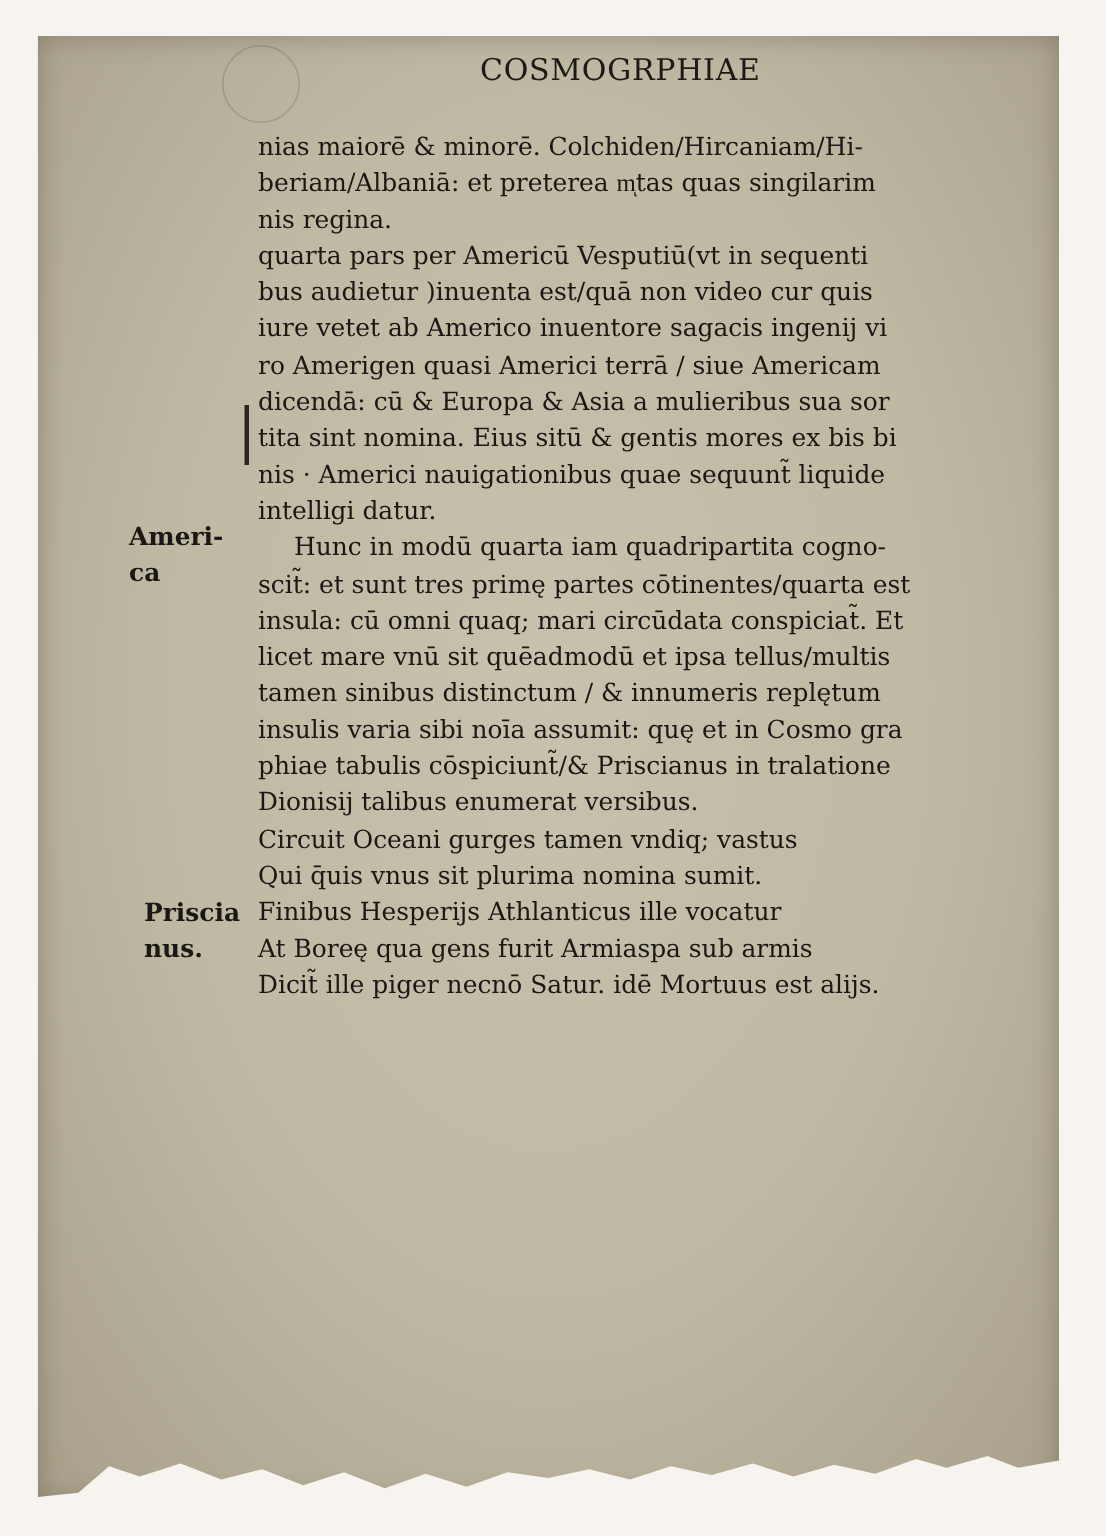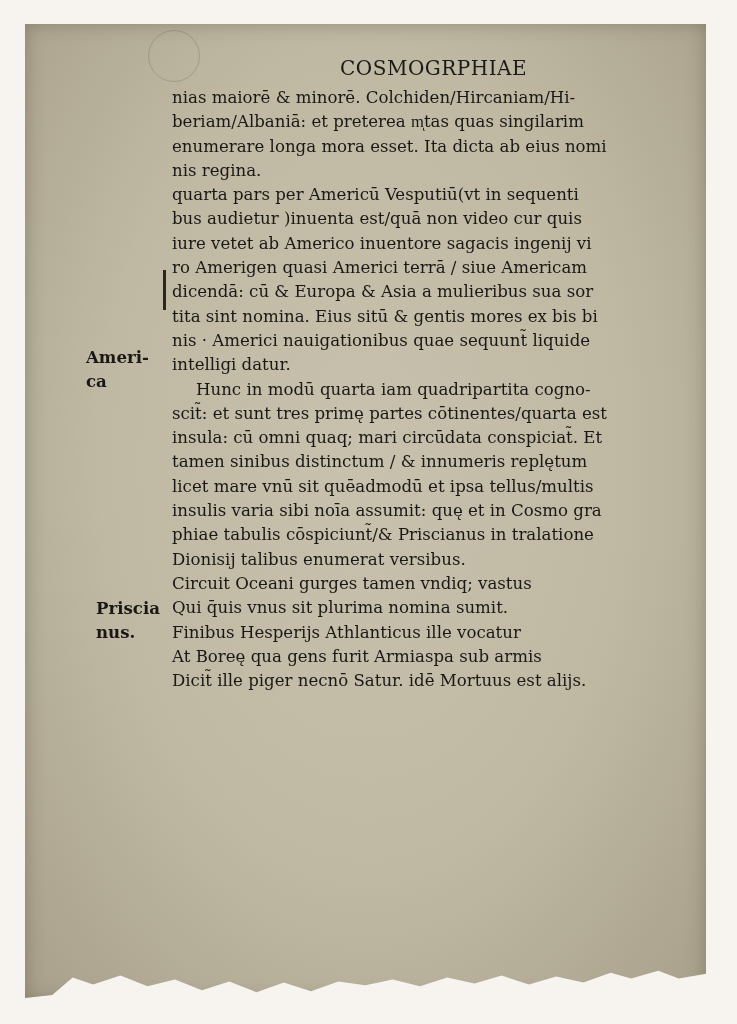--- a/index.html
+++ b/index.html
@@ -28,25 +28,24 @@
   }
   .stain {
     position: absolute;
     left: 148px; top: 30px;
     width: 50px; height: 50px;
     border-radius: 50%;
     border: 1px solid rgba(90,80,60,0.25);
   }
   .title {
     position: absolute;
-    left: 320px; top: 56px;
+    left: 320px; top: 34px;
     font-size: 20px;
     letter-spacing: 0.5px;
     color: #1c1a16;
-    margin-left: 20px;
   }
   .body-text {
     position: absolute;
     left: 172px; top: 86px;
     width: 460px;
     font-size: 16.6px;
     line-height: 24.3px;
     color: #1a1814;
     white-space: nowrap;
   }
@@ -84,35 +83,34 @@
 </div>
 
 <div class="margin-note note-priscianus">
   <div>Priscia</div>
   <div>nus.</div>
 </div>
 
 <div class="body-text">
   <span class="line">nias maiorē &amp; minorē. Colchiden/Hircaniam/Hi-</span>
   <span class="line">beriam/Albaniā: et preterea mͅtas quas singilarim</span>
-  <span class="line">enumerare longa mora esset. Ita dicta ab eius nomi</span>
   <span class="line">nis regina.</span>
   <span class="line">quarta pars per Americū Vesputiū(vt in sequenti</span>
   <span class="line">bus audietur )inuenta est/quā non video cur quis</span>
   <span class="line">iure vetet ab Americo inuentore sagacis ingenij vi</span>
   <span class="line">ro Amerigen quasi Americi terrā / siue Americam</span>
   <span class="line">dicendā: cū &amp; Europa &amp; Asia a mulieribus sua sor</span>
   <span class="line">tita sint nomina. Eius sitū &amp; gentis mores ex bis bi</span>
   <span class="line">nis · Americi nauigationibus quae sequunt̃ liquide</span>
   <span class="line">intelligi datur.</span>
   <span class="line indent">Hunc in modū quarta iam quadripartita cogno-</span>
   <span class="line">scit̃: et sunt tres primę partes cōtinentes/quarta est</span>
   <span class="line">insula: cū omni quaq; mari circūdata conspiciat̃. Et</span>
+  <span class="line">licet mare vnū sit quēadmodū et ipsa tellus/multis</span>
   <span class="line">tamen sinibus distinctum / &amp; innumeris replętum</span>
-  <span class="line">licet mare vnū sit quēadmodū et ipsa tellus/multis</span>
   <span class="line">insulis varia sibi noīa assumit: quę et in Cosmo gra</span>
   <span class="line">phiae tabulis cōspiciunt̃/&amp; Priscianus in tralatione</span>
   <span class="line">Dionisij talibus enumerat versibus.</span>
   <span class="line">Circuit Oceani gurges tamen vndiq; vastus</span>
   <span class="line">Qui q̄uis vnus sit plurima nomina sumit.</span>
   <span class="line">Finibus Hesperijs Athlanticus ille vocatur</span>
   <span class="line">At Boreę qua gens furit Armiaspa sub armis</span>
   <span class="line">Dicit̃ ille piger necnō Satur. idē Mortuus est alijs.</span>
 </div>
 

